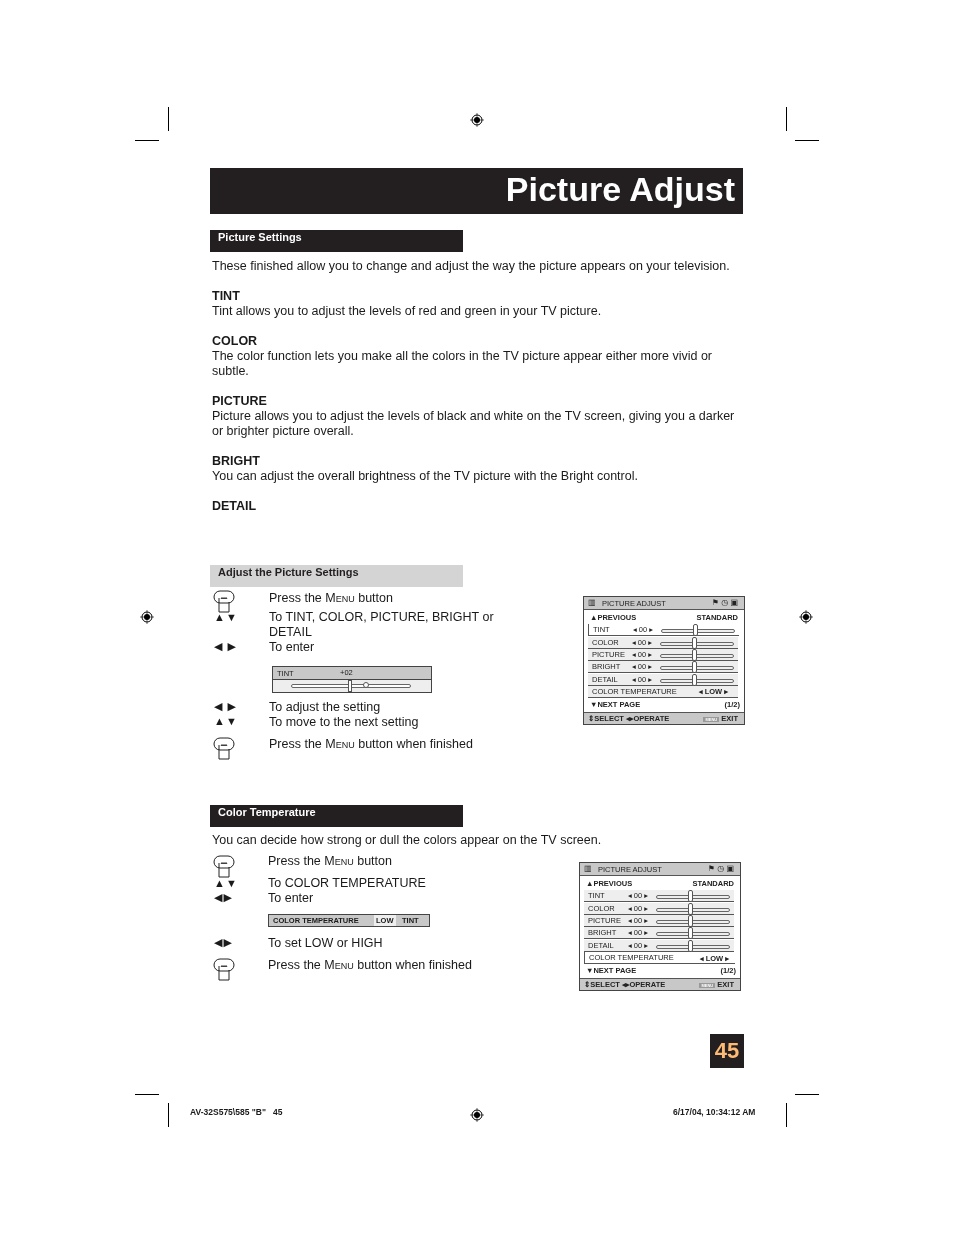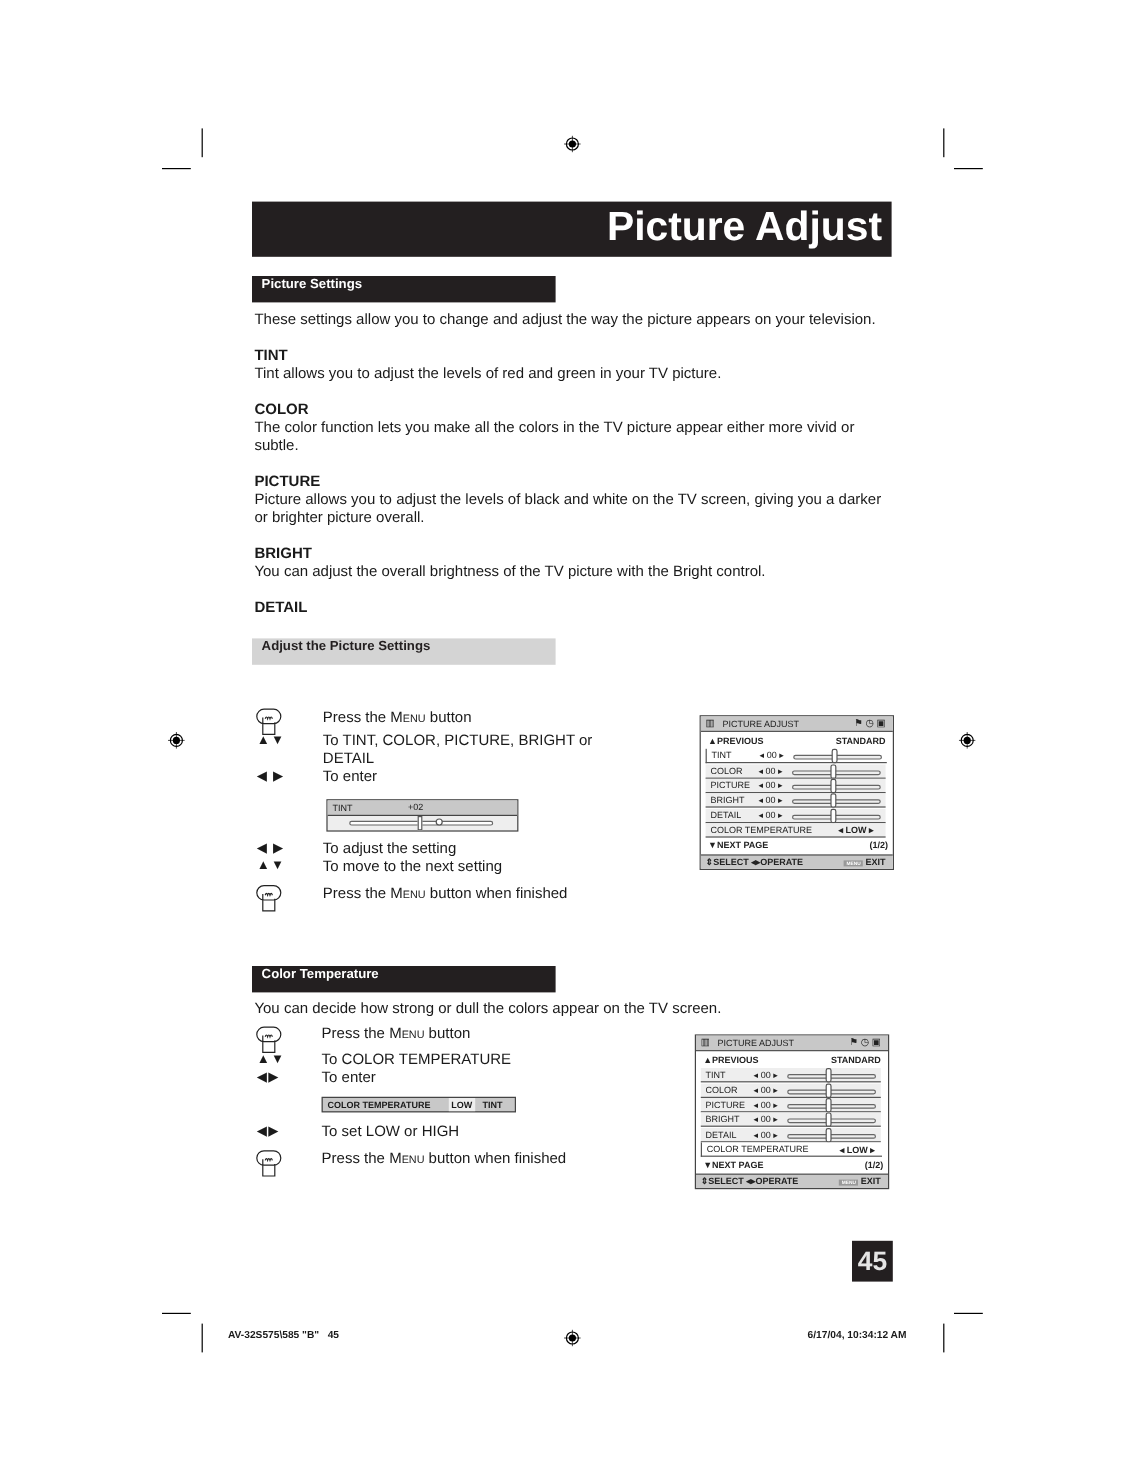--- a/index.html
+++ b/index.html
@@ -68,21 +68,21 @@
     <line x1="7" y1="0" x2="7" y2="14" stroke="#000" stroke-width=".6"></line>
   </svg>
 
 <div class="title-bar">
   <span>Picture Adjust</span>
 </div>
 
 <div class="sec-head dark" style="top:230px">
   <span>Picture Settings</span>
 </div>
-<div class="txt" style="top:259px">These settings allow you to change and adjust the way the picture appears on your television.</div>
+<div class="txt" style="top:259px">These finished allow you to change and adjust the way the picture appears on your television.</div>
 
 <div class="txt" style="top:289px">
   <div class="lbl">TINT</div>
   <div>Tint allows you to adjust the levels of red and green in your TV picture.</div>
 </div>
 <div class="txt" style="top:334px">
   <div class="lbl">COLOR</div>
   <div style="width:510px">The color function lets you make all the colors in the TV picture appear either more vivid or subtle.</div>
 </div>
 <div class="txt" style="top:394px">
@@ -90,21 +90,21 @@
   <div style="width:530px">Picture allows you to adjust the levels of black and white on the TV screen, giving you a darker or brighter picture overall.</div>
 </div>
 <div class="txt" style="top:454px">
   <div class="lbl">BRIGHT</div>
   <div>You can adjust the overall brightness of the TV picture with the Bright control.</div>
 </div>
 <div class="txt" style="top:499px">
   <div class="lbl">DETAIL</div>
 </div>
 
-<div class="sec-head light" style="top:532px">
+<div class="sec-head light" style="top:565px">
   <span>Adjust the Picture Settings</span>
 </div>
 
 <svg class="hand" style="left:213px;top:590px" viewBox="0 0 22 24">
     <rect x="1" y="1" width="20" height="12" rx="6" fill="none" stroke="#222"></rect>
     <path d="M6 8 v14 h10 v-10 M8 9 q1-3 2 0 q1-3 2 0 q1-3 2 0" fill="none" stroke="#222"></path>
   </svg>
 <div class="step" style="left:269px;top:591px"><span>Press the </span><span class="sc">Menu</span><span> button</span></div>
 <div class="arrow" style="left:214px;top:611px">▲▼</div>
 <div class="step" style="left:269px;top:610px;width:240px">To TINT, COLOR, PICTURE, BRIGHT or DETAIL</div>
@@ -253,16 +253,16 @@
       <span class="abs" style="right:6px;top:2px">◂ <span>LOW</span> ▸</span>
     </div>
   <span class="abs" style="left:6px;top:103px">▼NEXT PAGE</span>
   <span class="abs" style="right:4px;top:103px">(1/2)</span>
   <div class="foot">
       <span class="abs" style="left:4px;top:1px">⇕<span>SELECT</span> ◂▸<span>OPERATE</span></span>
       <span class="abs" style="right:6px;top:1px"><span style="font-size:4px;background:#999;color:#fff;padding:0 2px">MENU</span> <span>EXIT</span></span>
     </div>
 </div>
 
-<div class="abs" style="left:710px;top:1034px;width:34px;height:34px;background:#231f20;color:#e5e5e5;font-weight:bold;font-size:22px;text-align:center;line-height:34px">45</div>
+<div class="abs" style="left:710px;top:1034px;width:34px;height:34px;background:#231f20;color:#fdba74;font-weight:bold;font-size:22px;text-align:center;line-height:34px">45</div>
 
 <div class="abs" style="left:190px;top:1107px;font-size:8.5px;white-space:pre">AV-32S575\585 "B"   45</div>
 <div class="abs" style="left:673px;top:1107px;font-size:8.5px">6/17/04, 10:34:12 AM</div>
 
 </body></html>

